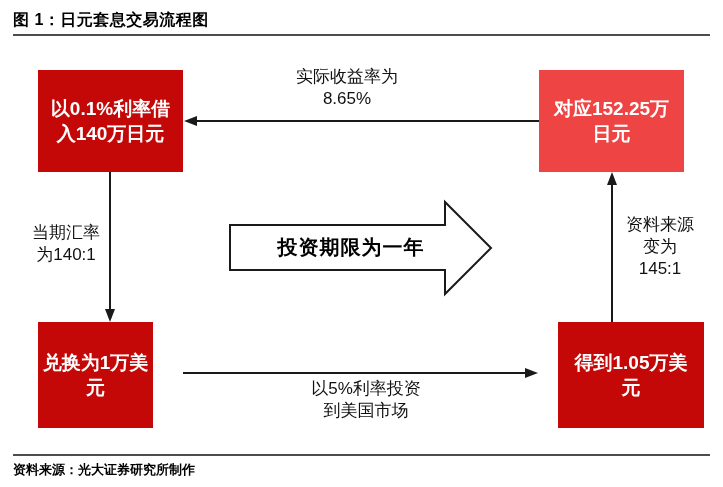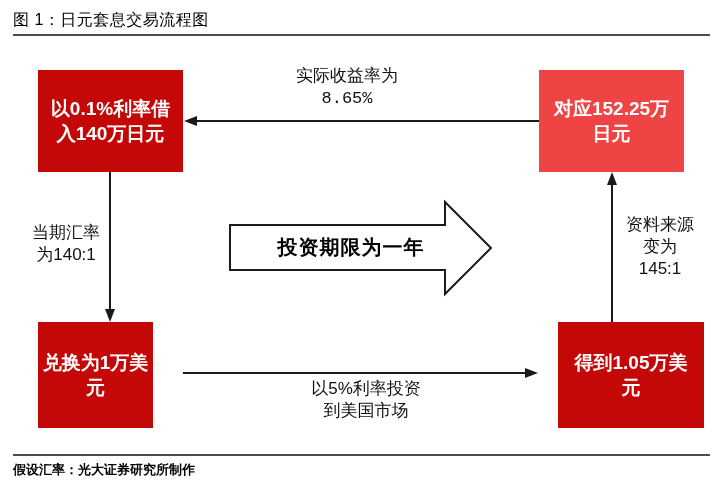--- a/index.html
+++ b/index.html
@@ -10,21 +10,21 @@
     height: 487px;
     background: #ffffff;
     font-family: "Liberation Sans", "DejaVu Sans", sans-serif;
     color: #000000;
     overflow: hidden;
   }
   .figure-title {
     position: absolute;
     left: 13px; top: 10px;
     font-size: 16px;
-    font-weight: normal;
+    font-weight: bold;
     letter-spacing: 0.5px;
     white-space: nowrap;
   }
   .rule {
     position: absolute;
     left: 13px;
     width: 697px;
     height: 2px;
   }
   .rule.title-rule { top: 34px; }
@@ -46,21 +46,21 @@
   .box-bl { left: 38px;  top: 322px; width: 115px; height: 106px; }
   .box-br { left: 538px; top: 322px; width: 146px; height: 106px; }
   .flow-label {
     position: absolute;
     text-align: center;
     font-size: 17px;
     line-height: 22px;
     white-space: pre-line;
     color: #111111;
   }
-  .label-top    { left: 257px; top: 66px;  width: 180px; font-family: Liberation Mono, monospace; }
+  .label-top    { left: 257px; top: 66px;  width: 180px; }
   .label-bottom { left: 276px; top: 378px; width: 180px; }
   .label-left   { left: 16px;  top: 222px; width: 100px; }
   .label-right  { left: 610px; top: 214px; width: 100px; }
   .label-center {
     position: absolute;
     left: 232px; top: 225px;
     width: 238px; height: 45px;
     display: flex;
     align-items: center;
     justify-content: center;
@@ -135,15 +135,15 @@
   <div class="flow-label label-right">资料来源
 变为
 145:1</div>
 
   <div class="flow-label label-bottom">以5%利率投资
 到美国市场</div>
 
   <div class="label-center">投资期限为一年</div>
 
   <div class="rule footer-rule" style="background-color: rgb(77, 77, 77);"></div>
-  <div class="source-note">假设汇率：光大证券研究所制作</div>
+  <div class="source-note">资料来源：光大证券研究所制作</div>
 
 </div>
 
 </body></html>

